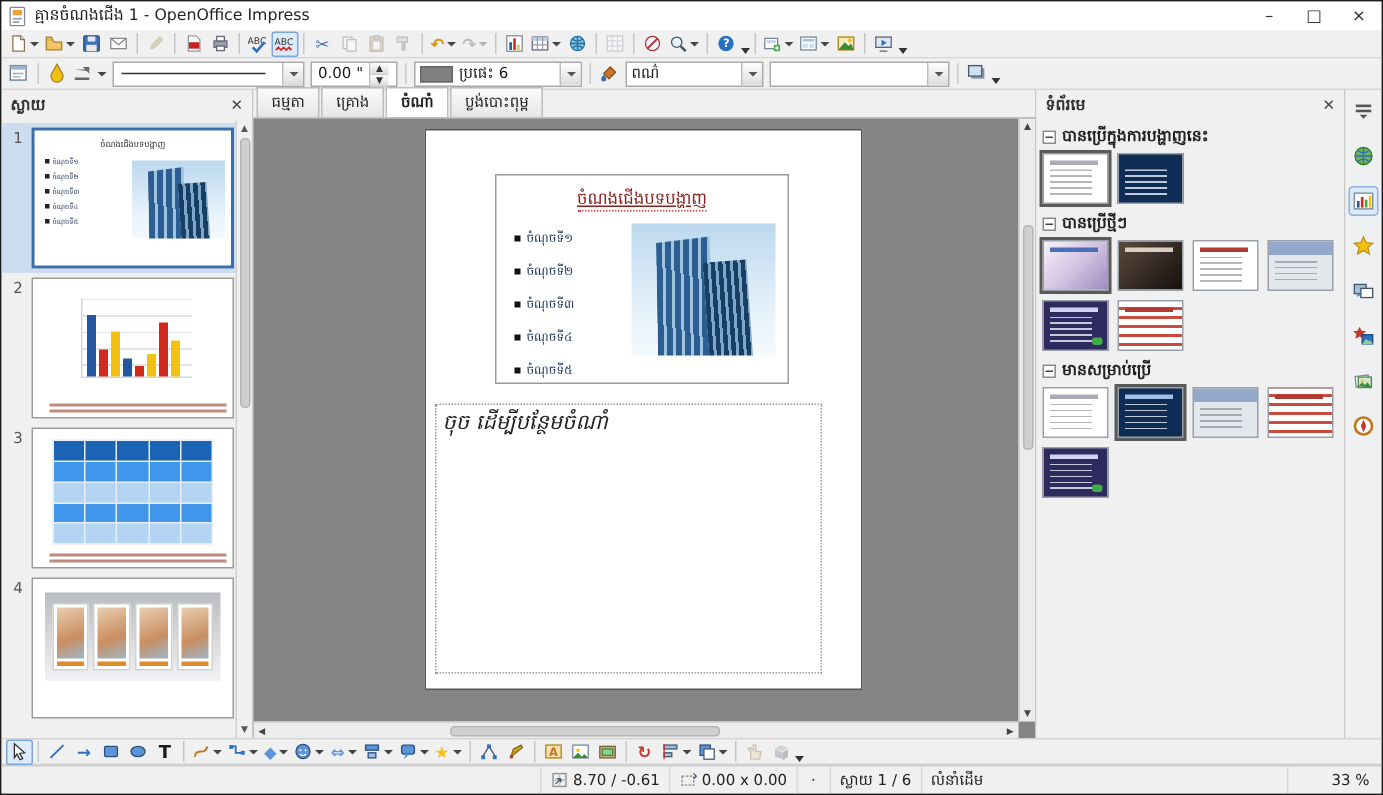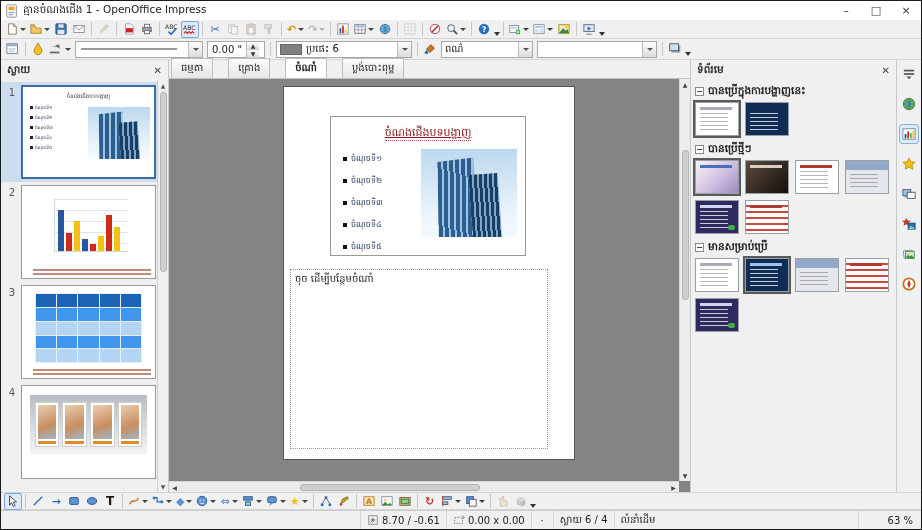--- a/index.html
+++ b/index.html
@@ -79,33 +79,33 @@
   .tthumb { position:absolute; left:10%; top:8%; width:80%; height:76%; display:grid; grid-template-columns:repeat(5,1fr); grid-template-rows:repeat(5,1fr); gap:1px; background:#e8eef5; border:1px solid #e8eef5; }
 
   
   .pband { position:absolute; left:6%; right:6%; top:10%; height:64%; background:linear-gradient(#b9bcc0,#f2f3f5); display:flex; align-items:center; justify-content:space-around; padding:3px; }
   .pcard { width:22%; height:84%; background:#fff; border:1px solid #d0d0d0; display:flex; flex-direction:column; }
   .pcard .ph { flex:1; margin:2px; background:linear-gradient(160deg,#e9cdb1,#c98e60 60%,#9fb6c8); }
   .pcard .pb { height:3px; margin:0 2px 2px; background:#e08a2e; }
 
   
   .center { flex:1; display:flex; flex-direction:column; min-width:0; border-right:1px solid #c8c8c8; }
-  .view-tabs { height:19px; background:#f0f0f0; display:flex; align-items:flex-end; padding-left:2px; gap:15px; border-bottom:1px solid #c0c0c0; flex:0 0 auto; }
+  .view-tabs { height:19px; background:#f0f0f0; display:flex; align-items:flex-end; padding-left:2px; gap:1px; border-bottom:1px solid #c0c0c0; flex:0 0 auto; }
   .vtab { padding:2px 9px 2px; font-size:10px; color:#222; background:linear-gradient(#fbfbfb,#e6e6e6); border:1px solid #bdbdbd; border-bottom:none; white-space:nowrap; }
   .vtab.active { font-weight:bold; background:#fff; }
   .canvas { flex:1; background:#848484; position:relative; overflow:hidden; }
   .page { position:absolute; left:114px; top:7px; width:292px; height:374px; background:#fff; border:1px solid #555; }
   .slidebox { position:absolute; left:46px; top:29px; width:196px; height:140px; border:1px solid #999; background:#fff; }
   .sb-title { text-align:center; margin-top:8px; font-size:11px; color:#8b2020; text-decoration:underline; }
   .sb-title span { border-bottom:1px dotted #d04545; padding-bottom:1px; }
   .sb-bullets { position:absolute; left:12px; top:36px; }
   .sb-bullets div { font-size:8px; color:#23365c; margin-bottom:10px; white-space:nowrap; }
   .sb-bullets div::before { content:""; display:inline-block; width:4px; height:4px; background:#111; margin-right:4px; }
   .notesbox { position:absolute; left:6px; top:182px; width:258px; height:180px; border:1px dotted #9a9a9a; padding:2px 4px; }
-  .notes-text { font-size:10px; color:#222; }
+  .notes-text { font-size:14px; color:#222;font-style:italic; }
   .cv-vscroll { position:absolute; right:0; top:0; bottom:11px; width:11px; background:#ececec; border-left:1px solid #d5d5d5; display:flex; flex-direction:column; align-items:center; }
   .cv-hscroll { position:absolute; left:0; right:11px; bottom:0; height:11px; background:#ececec; border-top:1px solid #d5d5d5; display:flex; align-items:center; }
   .scr-ar { font-size:6px; color:#444; width:11px; height:11px; display:flex; align-items:center; justify-content:center; flex:0 0 auto; }
   .cv-hscroll .hth { height:7px; width:180px; margin-left:120px; background:#cfcfcf; border:1px solid #b5b5b5; border-radius:3px; }
   .cv-vscroll .vth { width:7px; height:150px; margin-top:60px; background:#cfcfcf; border:1px solid #b5b5b5; border-radius:3px; }
   .cv-vscroll .sp { flex:1; }
 
   
   .tasks-panel { width:206px; background:#f0f0f0; display:flex; flex-direction:column; border-right:1px solid #c8c8c8; }
   .tp-body { flex:1; overflow:hidden; padding:0 4px; }
@@ -385,21 +385,21 @@
         </span>
     </span>
     <span class="spin" style="width:58px">
       <span class="sval">0.00 "</span>
       <span class="sbtns">
           <span>▲</span>
           <span>▼</span>
         </span>
     </span>
     <span class="sep"></span>
-    <span class="combo" style="width:136px">
+    <span class="combo" style="width:112px">
       <span class="cbody">
           <span class="swatch"></span>
           <span>ប្រផេះ 6</span>
         </span>
       <span class="cbtn">
           <i></i>
         </span>
     </span>
     <span class="sep"></span>
     <span class="tbtn">
@@ -873,24 +873,24 @@
       <svg class="icon12" viewBox="0 0 14 14">
           <rect x="2" y="4" width="9" height="7" fill="none" stroke="#888" stroke-dasharray="2 1"></rect>
           <path d="M11 2l2 2-2 2" fill="none" stroke="#456"></path>
         </svg>
       <span>0.00 x 0.00</span>
     </span>
     <span class="sb-field" style="width:22px;justify-content:center">
         <span>·</span>
       </span>
     <span class="sb-field">
-        <span>ស្លាយ 6 / 4</span>
+        <span>ស្លាយ 1 / 6</span>
       </span>
     <span class="sb-field" style="border-right:none;min-width:110px">
         <span>លំនាំដើម</span>
       </span>
     <span class="sb-flex"></span>
     <span class="sb-zoom">
-        <span>63 %</span>
+        <span>33 %</span>
       </span>
   </div>
 
 </div>
 
 </body></html>

